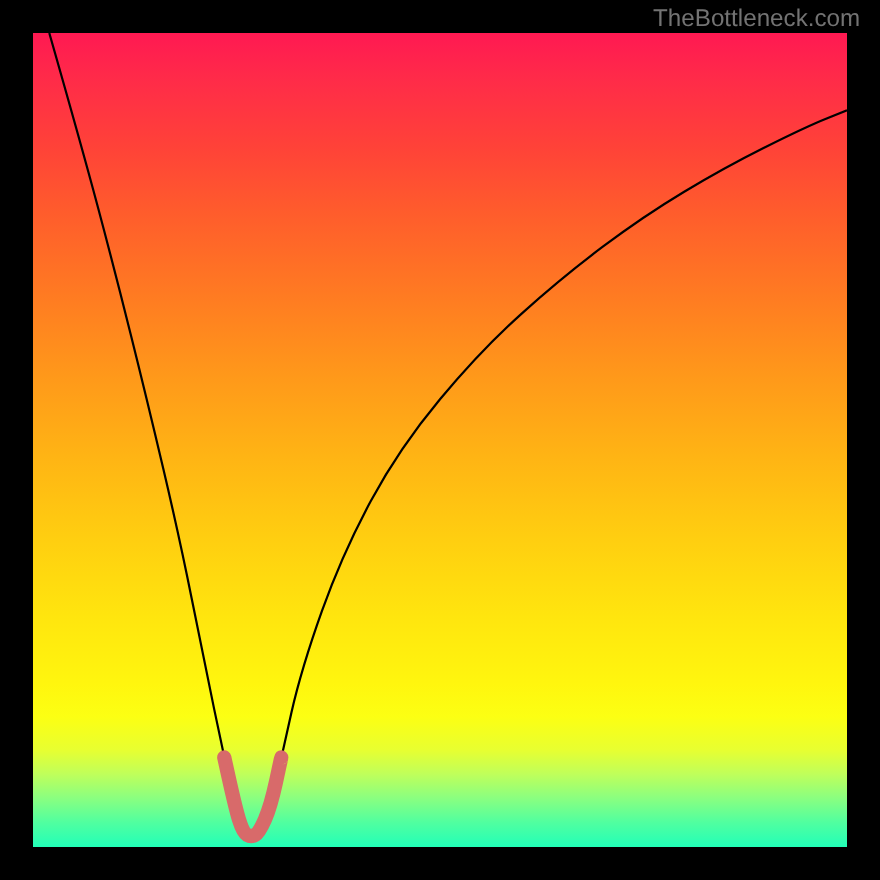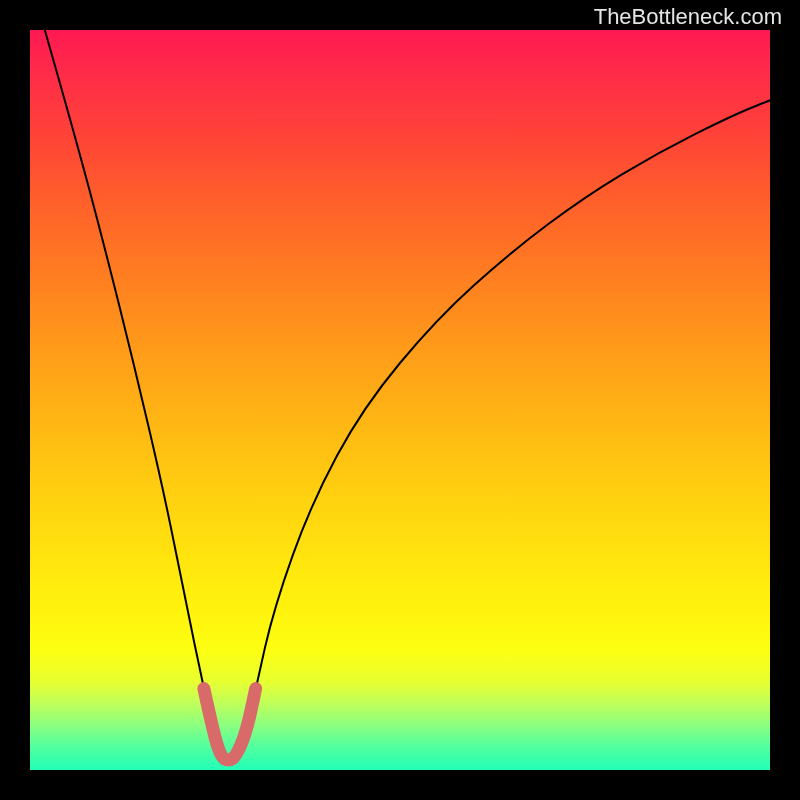--- a/index.html
+++ b/index.html
@@ -8,21 +8,21 @@
       height: 800px;
       background: #000;
       position: relative;
       font-family: Arial, sans-serif;
     }
     .watermark {
       position: absolute;
       top: 4px;
       right: 18px;
       font-size: 22px;
-      color: #e5e5e5;
+      color: #737373;
       font-weight: normal;
       z-index: 10;
     }
     .plot-area {
       position: absolute;
       top: 30px;
       left: 30px;
       width: 740px;
       height: 740px;
       overflow: hidden;

